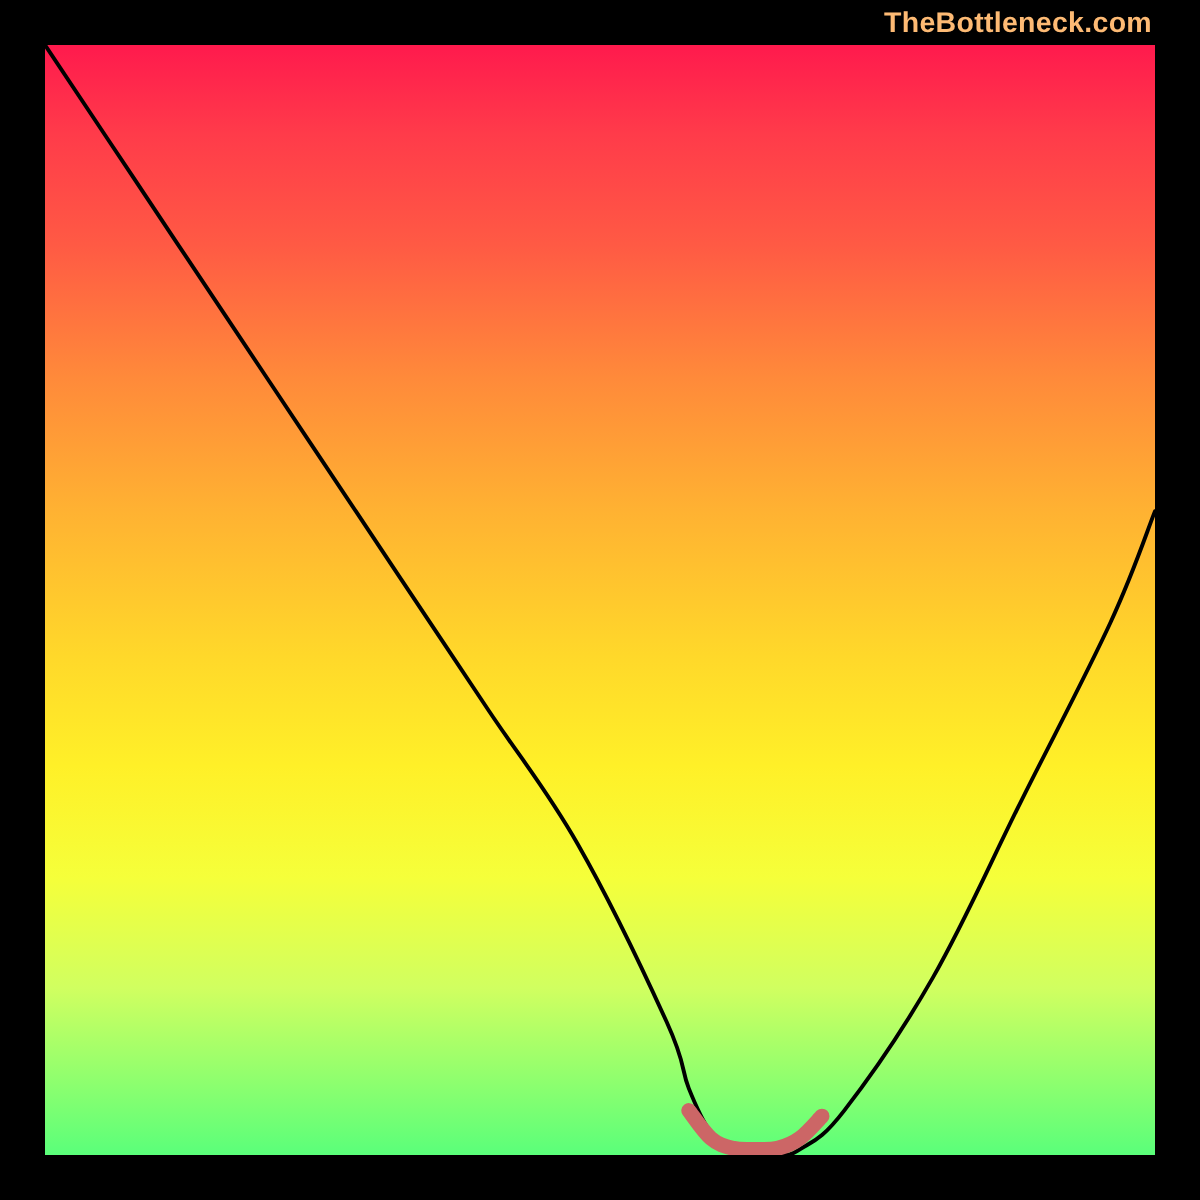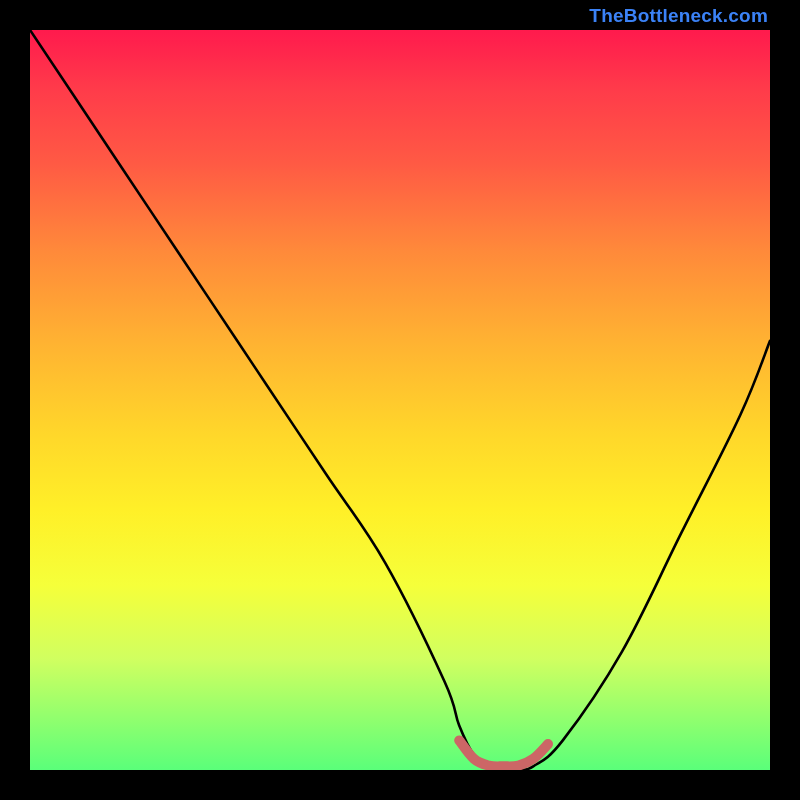--- a/index.html
+++ b/index.html
@@ -34,21 +34,21 @@
       #fff028 65%,
       #f5ff3a 75%,
       #d0ff60 85%,
       #5aff7a 100%);
   }
   .watermark {
     position: absolute;
     right: 32px;
     top: 6px;
     font: 600 19px/1 Arial, Helvetica, sans-serif;
-    color: #3b82f6;
+    color: #fdba74;
     letter-spacing: 0.2px;
   }
   svg.curve {
     position: absolute;
     left: 30px;
     top: 30px;
     width: 740px;
     height: 740px;
   }
 </style>

